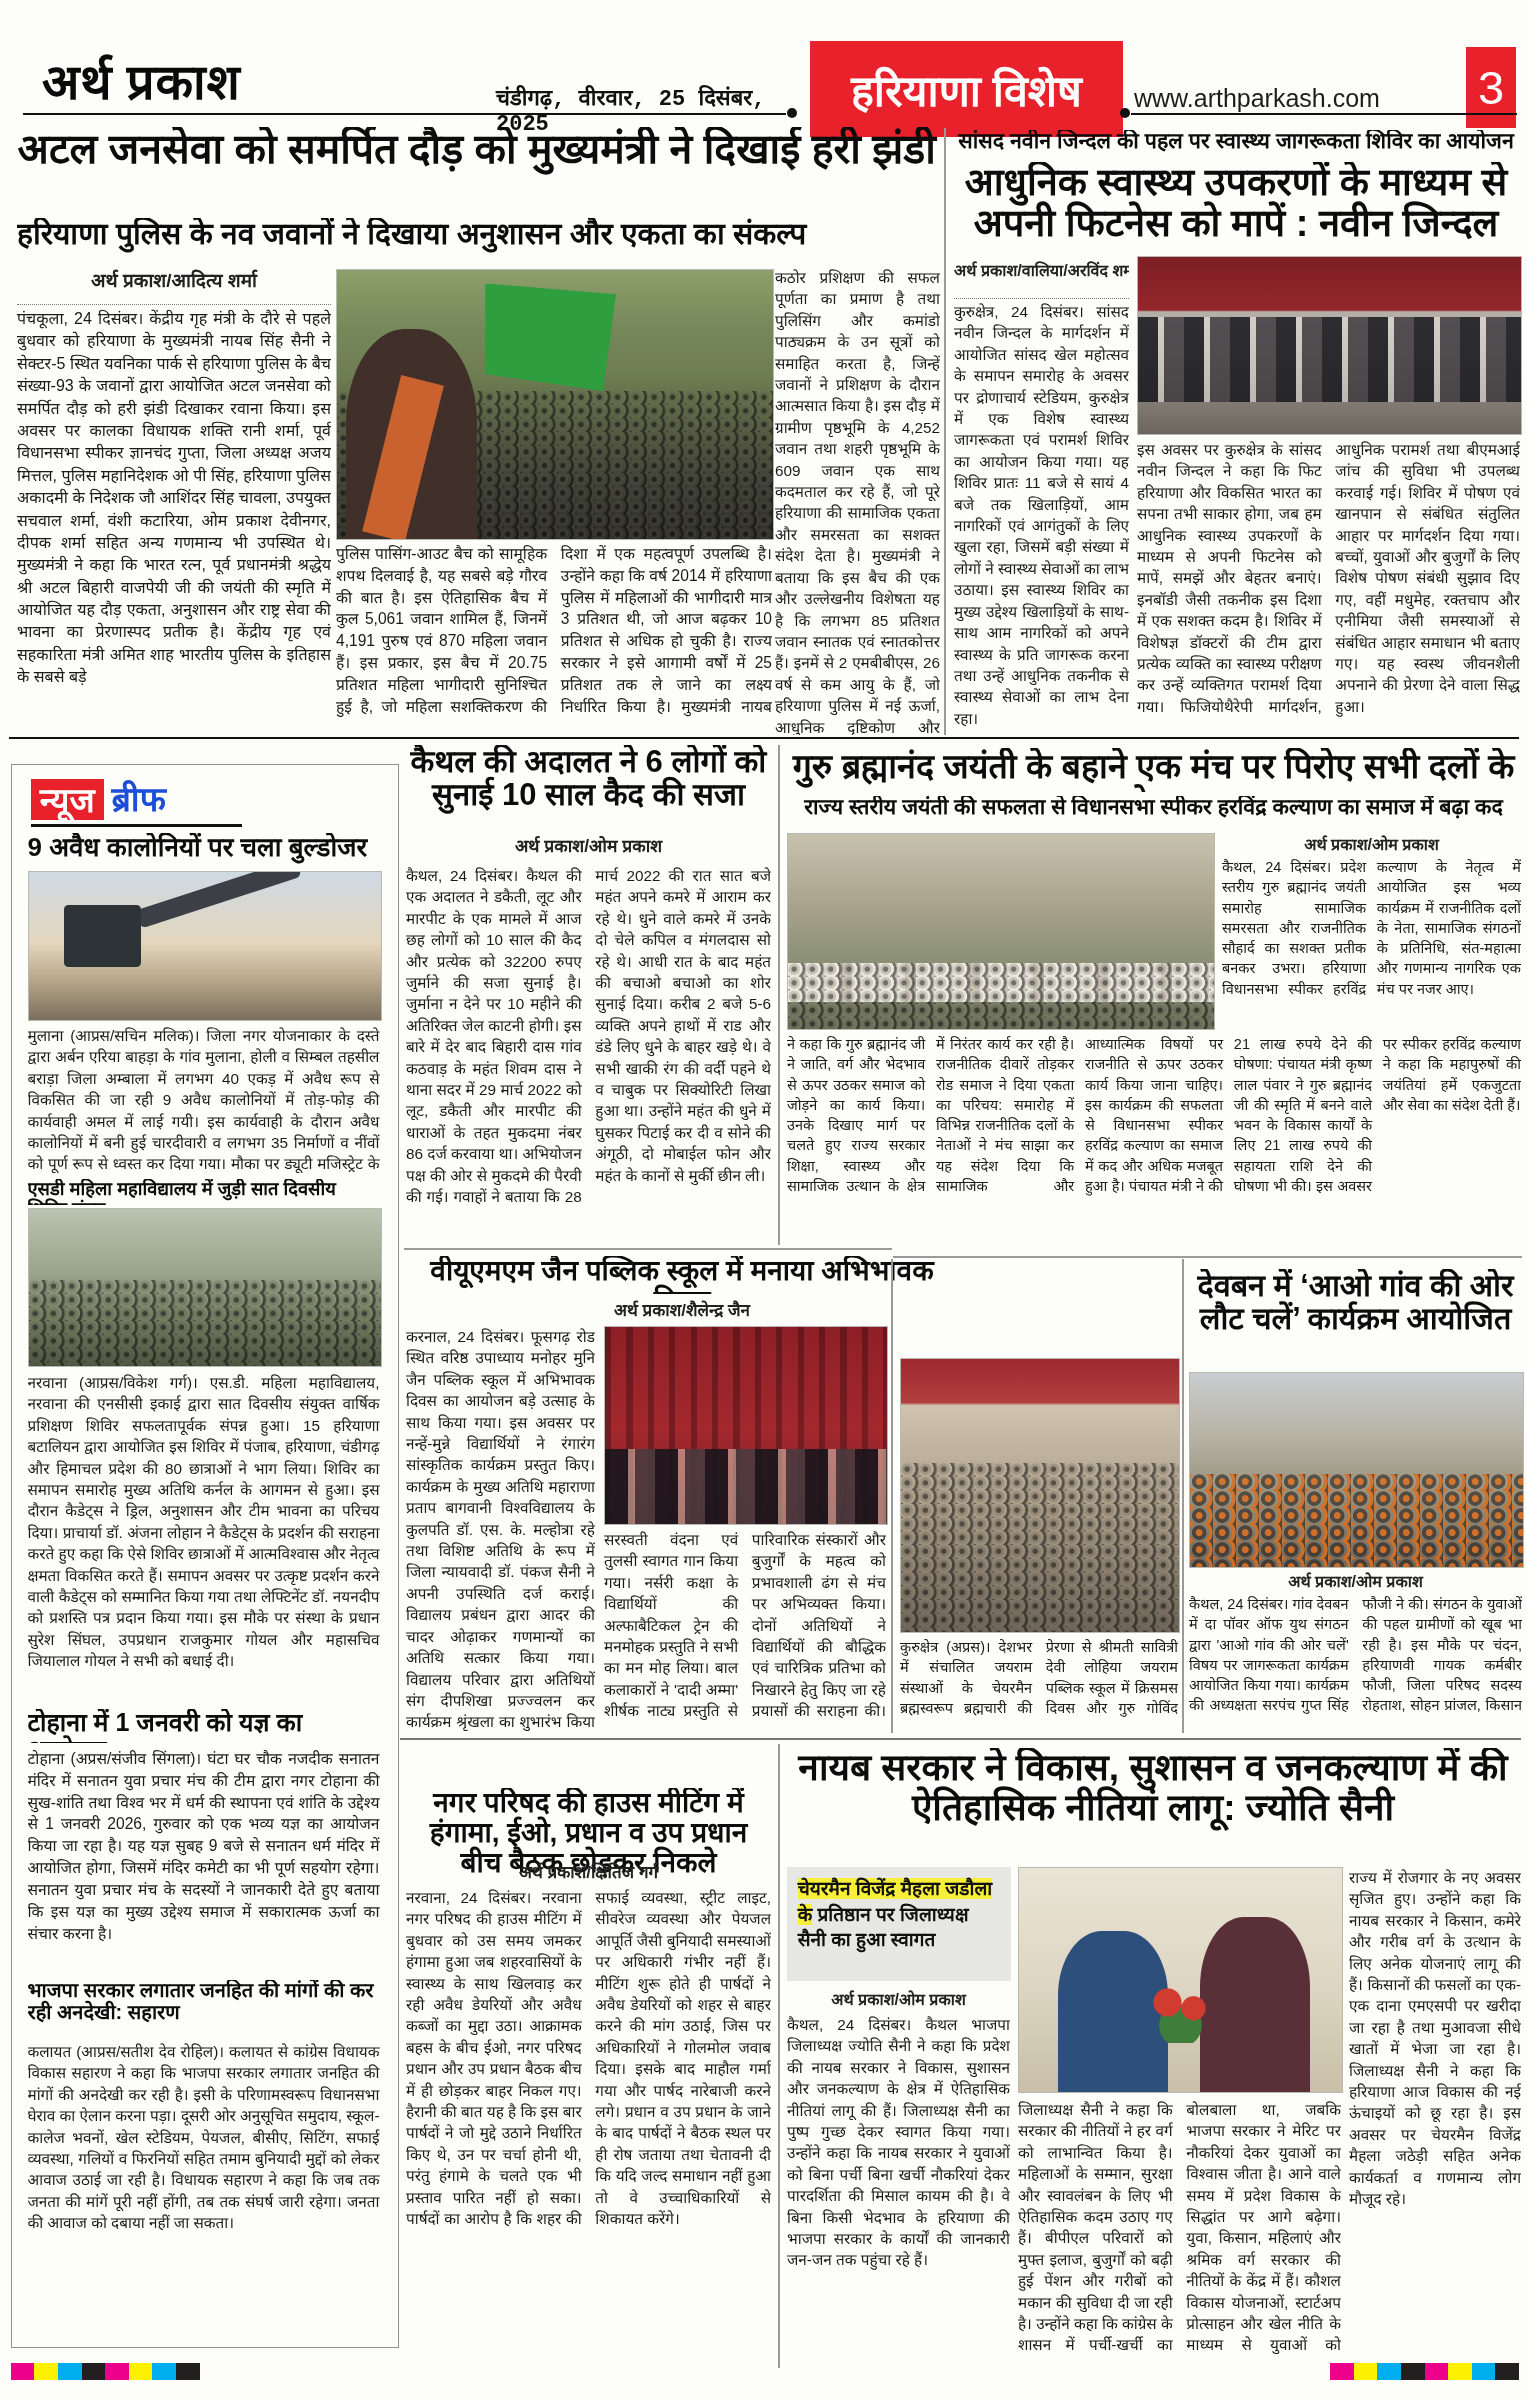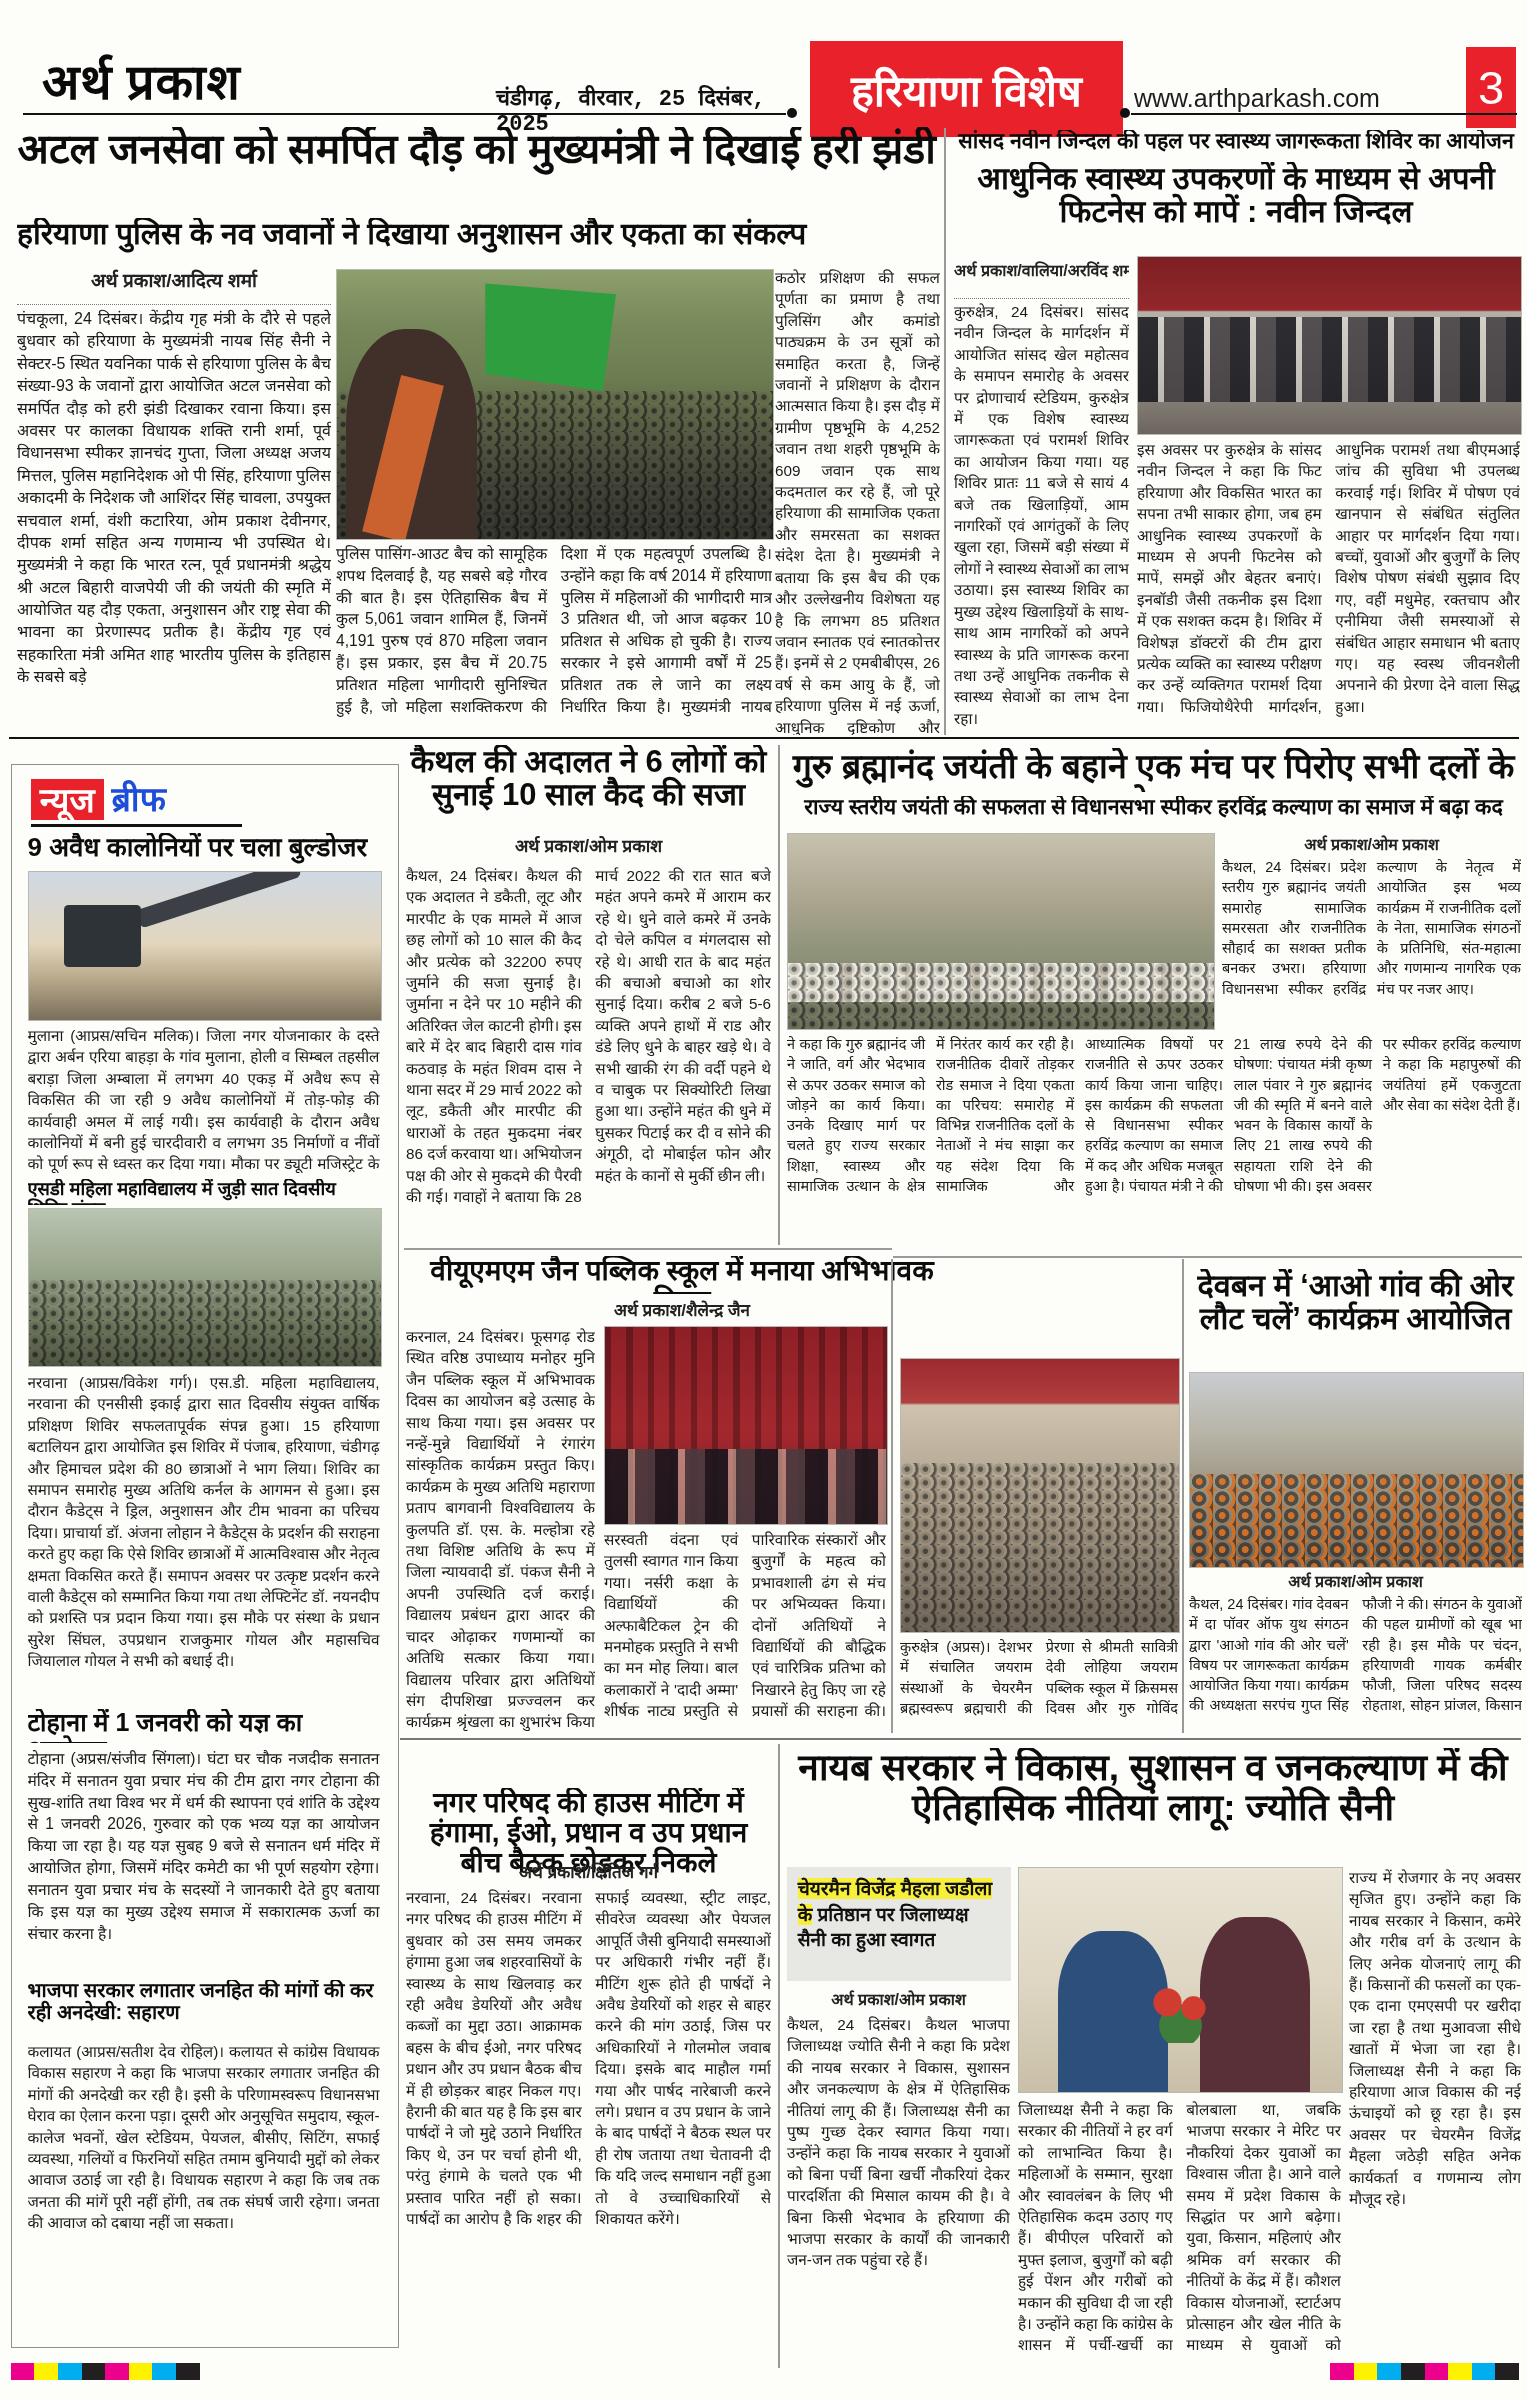--- a/index.html
+++ b/index.html
@@ -91,21 +91,21 @@
     <div class="crowd"></div>
     <div class="flag"></div>
     <div class="figure"></div>
     <div class="sash"></div>
   </div>
   <div class="abs body" style="left:775px;top:267px;width:165px;height:468px;font-size:15.3px;">कठोर प्रशिक्षण की सफल पूर्णता का प्रमाण है तथा पुलिसिंग और कमांडो पाठ्यक्रम के उन सूत्रों को समाहित करता है, जिन्हें जवानों ने प्रशिक्षण के दौरान आत्मसात किया है। इस दौड़ में ग्रामीण पृष्ठभूमि के 4,252 जवान तथा शहरी पृष्ठभूमि के 609 जवान एक साथ कदमताल कर रहे हैं, जो पूरे हरियाणा की सामाजिक एकता और समरसता का सशक्त संदेश देता है। मुख्यमंत्री ने बताया कि इस बैच की एक और उल्लेखनीय विशेषता यह है कि लगभग 85 प्रतिशत जवान स्नातक एवं स्नातकोत्तर हैं। इनमें से 2 एमबीबीएस, 26 वर्ष से कम आयु के हैं, जो हरियाणा पुलिस में नई ऊर्जा, आधुनिक दृष्टिकोण और कार्यकुशलता का संचार करेंगे। उन्होंने कहा कि यह दौड़ केवल एक शारीरिक गतिविधि नहीं, बल्कि योग, पी.टी. एवं आत्मरक्षा जैसे प्रशिक्षण कार्यक्रमों से विकसित आत्मबल और अनुशासन का परिणाम है। उन्होंने कहा कि 9 अप्रैल 2025 को उल्लासपूर्वक 1,356 यूनिट रक्तदान कर समाजसेवा का उत्कृष्ट उदाहरण भी प्रस्तुत किया।</div>
   <div class="abs body cols2" style="left:336px;top:543px;width:436px;height:192px;font-size:15.6px;">पुलिस पासिंग-आउट बैच को सामूहिक शपथ दिलवाई है, यह सबसे बड़े गौरव की बात है। इस ऐतिहासिक बैच में कुल 5,061 जवान शामिल हैं, जिनमें 4,191 पुरुष एवं 870 महिला जवान हैं। इस प्रकार, इस बैच में 20.75 प्रतिशत महिला भागीदारी सुनिश्चित हुई है, जो महिला सशक्तिकरण की दिशा में एक महत्वपूर्ण उपलब्धि है। उन्होंने कहा कि वर्ष 2014 में हरियाणा पुलिस में महिलाओं की भागीदारी मात्र 3 प्रतिशत थी, जो आज बढ़कर 10 प्रतिशत से अधिक हो चुकी है। राज्य सरकार ने इसे आगामी वर्षों में 25 प्रतिशत तक ले जाने का लक्ष्य निर्धारित किया है। मुख्यमंत्री नायब सिंह सैनी ने यह भी कहा कि व्यापक अनुभव वाली हरियाणा पुलिस की भूमिका अत्यंत सराहनीय रही है। नव प्रशिक्षित जवान इस अभियान के ब्रांड एम्बेसडर के रूप में समाज में जागरूकता फैलाने का कार्य करेंगे। उन्होंने कहा कि यह दौड़ 39 शताब्दी के</div>
 
   <div class="abs vrule" style="left:944px;top:128px;width:1.5px;height:607px;"></div>
   <div class="abs headline c" style="left:952px;top:130px;width:568px;height:30.5px;font-size:21.4px;font-weight:700;">सांसद नवीन जिन्दल की पहल पर स्वास्थ्य जागरूकता शिविर का आयोजन</div>
-  <div class="abs headline c" style="left:952px;top:162px;width:568px;height:92px;font-size:31px;">आधुनिक स्वास्थ्य उपकरणों के माध्यम से अपनी फिटनेस को मापें : नवीन जिन्दल</div>
+  <div class="abs headline c" style="left:952px;top:162px;width:568px;height:92px;font-size:38px;">आधुनिक स्वास्थ्य उपकरणों के माध्यम से अपनी फिटनेस को मापें : नवीन जिन्दल</div>
   <div class="abs byline c dotted" style="left:954px;top:259px;width:175px;height:34px;font-size:16px;">अर्थ प्रकाश/वालिया/अरविंद शर्मा</div>
   <div class="abs body" style="left:954px;top:301px;width:175px;height:435px;font-size:15.3px;">कुरुक्षेत्र, 24 दिसंबर। सांसद नवीन जिन्दल के मार्गदर्शन में आयोजित सांसद खेल महोत्सव के समापन समारोह के अवसर पर द्रोणाचार्य स्टेडियम, कुरुक्षेत्र में एक विशेष स्वास्थ्य जागरूकता एवं परामर्श शिविर का आयोजन किया गया। यह शिविर प्रातः 11 बजे से सायं 4 बजे तक खिलाड़ियों, आम नागरिकों एवं आगंतुकों के लिए खुला रहा, जिसमें बड़ी संख्या में लोगों ने स्वास्थ्य सेवाओं का लाभ उठाया। इस स्वास्थ्य शिविर का मुख्य उद्देश्य खिलाड़ियों के साथ-साथ आम नागरिकों को अपने स्वास्थ्य के प्रति जागरूक करना तथा उन्हें आधुनिक तकनीक से स्वास्थ्य सेवाओं का लाभ देना रहा।</div>
   <div class="abs photo ph-jindal" style="left:1137px;top:256px;width:383px;height:177px;">
     <div class="people-row"></div>
   </div>
   <div class="abs body cols2" style="left:1137px;top:439px;width:383px;height:296px;font-size:15.3px;">इस अवसर पर कुरुक्षेत्र के सांसद नवीन जिन्दल ने कहा कि फिट हरियाणा और विकसित भारत का सपना तभी साकार होगा, जब हम आधुनिक स्वास्थ्य उपकरणों के माध्यम से अपनी फिटनेस को मापें, समझें और बेहतर बनाएं। इनबॉडी जैसी तकनीक इस दिशा में एक सशक्त कदम है। शिविर में विशेषज्ञ डॉक्टरों की टीम द्वारा प्रत्येक व्यक्ति का स्वास्थ्य परीक्षण कर उन्हें व्यक्तिगत परामर्श दिया गया। फिजियोथैरेपी मार्गदर्शन, आधुनिक परामर्श तथा बीएमआई जांच की सुविधा भी उपलब्ध करवाई गई। शिविर में पोषण एवं खानपान से संबंधित संतुलित आहार पर मार्गदर्शन दिया गया। बच्चों, युवाओं और बुजुर्गों के लिए विशेष पोषण संबंधी सुझाव दिए गए, वहीं मधुमेह, रक्तचाप और एनीमिया जैसी समस्याओं से संबंधित आहार समाधान भी बताए गए। यह स्वस्थ जीवनशैली अपनाने की प्रेरणा देने वाला सिद्ध हुआ।</div>
 
   <div class="abs rule" style="left:9.2px;top:737px;width:1510px;height:1.5px;"></div>
 
   <div class="abs" style="left:10.7px;top:764px;width:386px;height:1582px;border:1.5px solid #8f8f8f;"></div>

